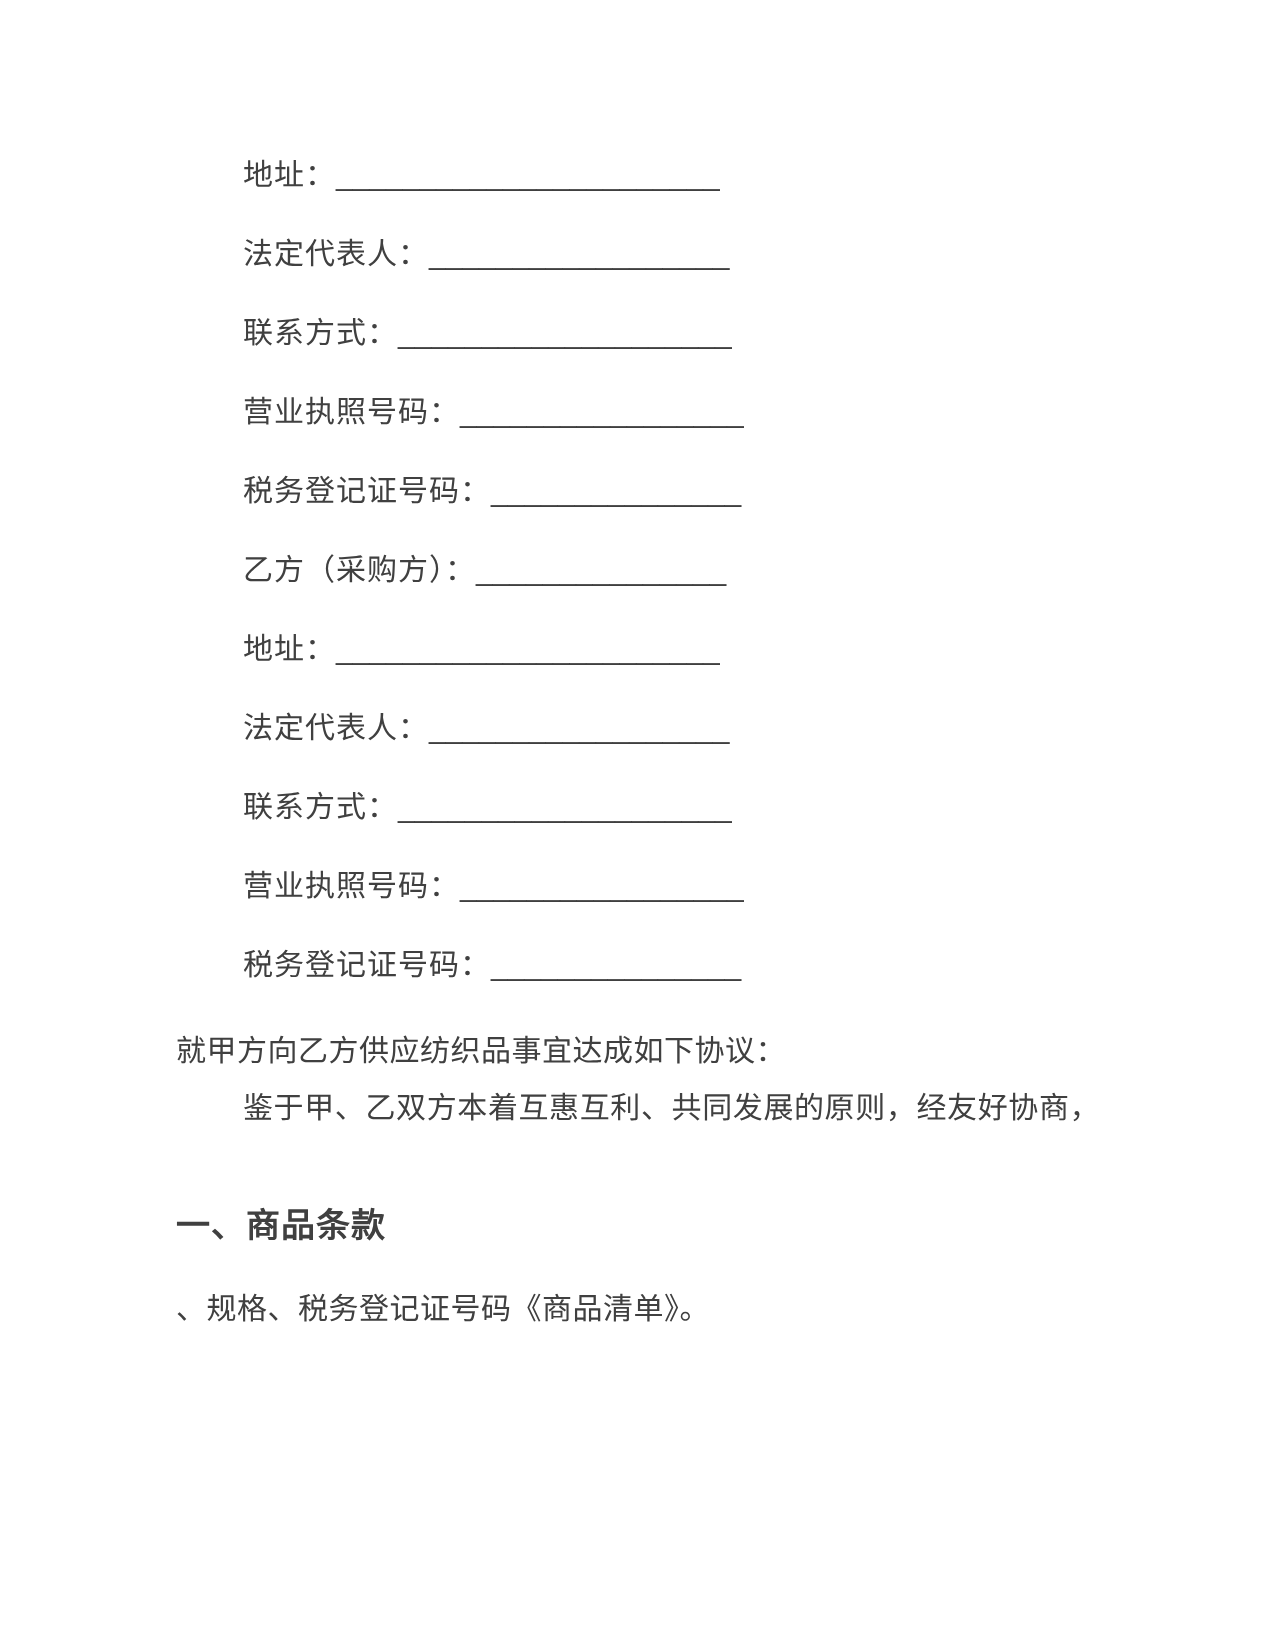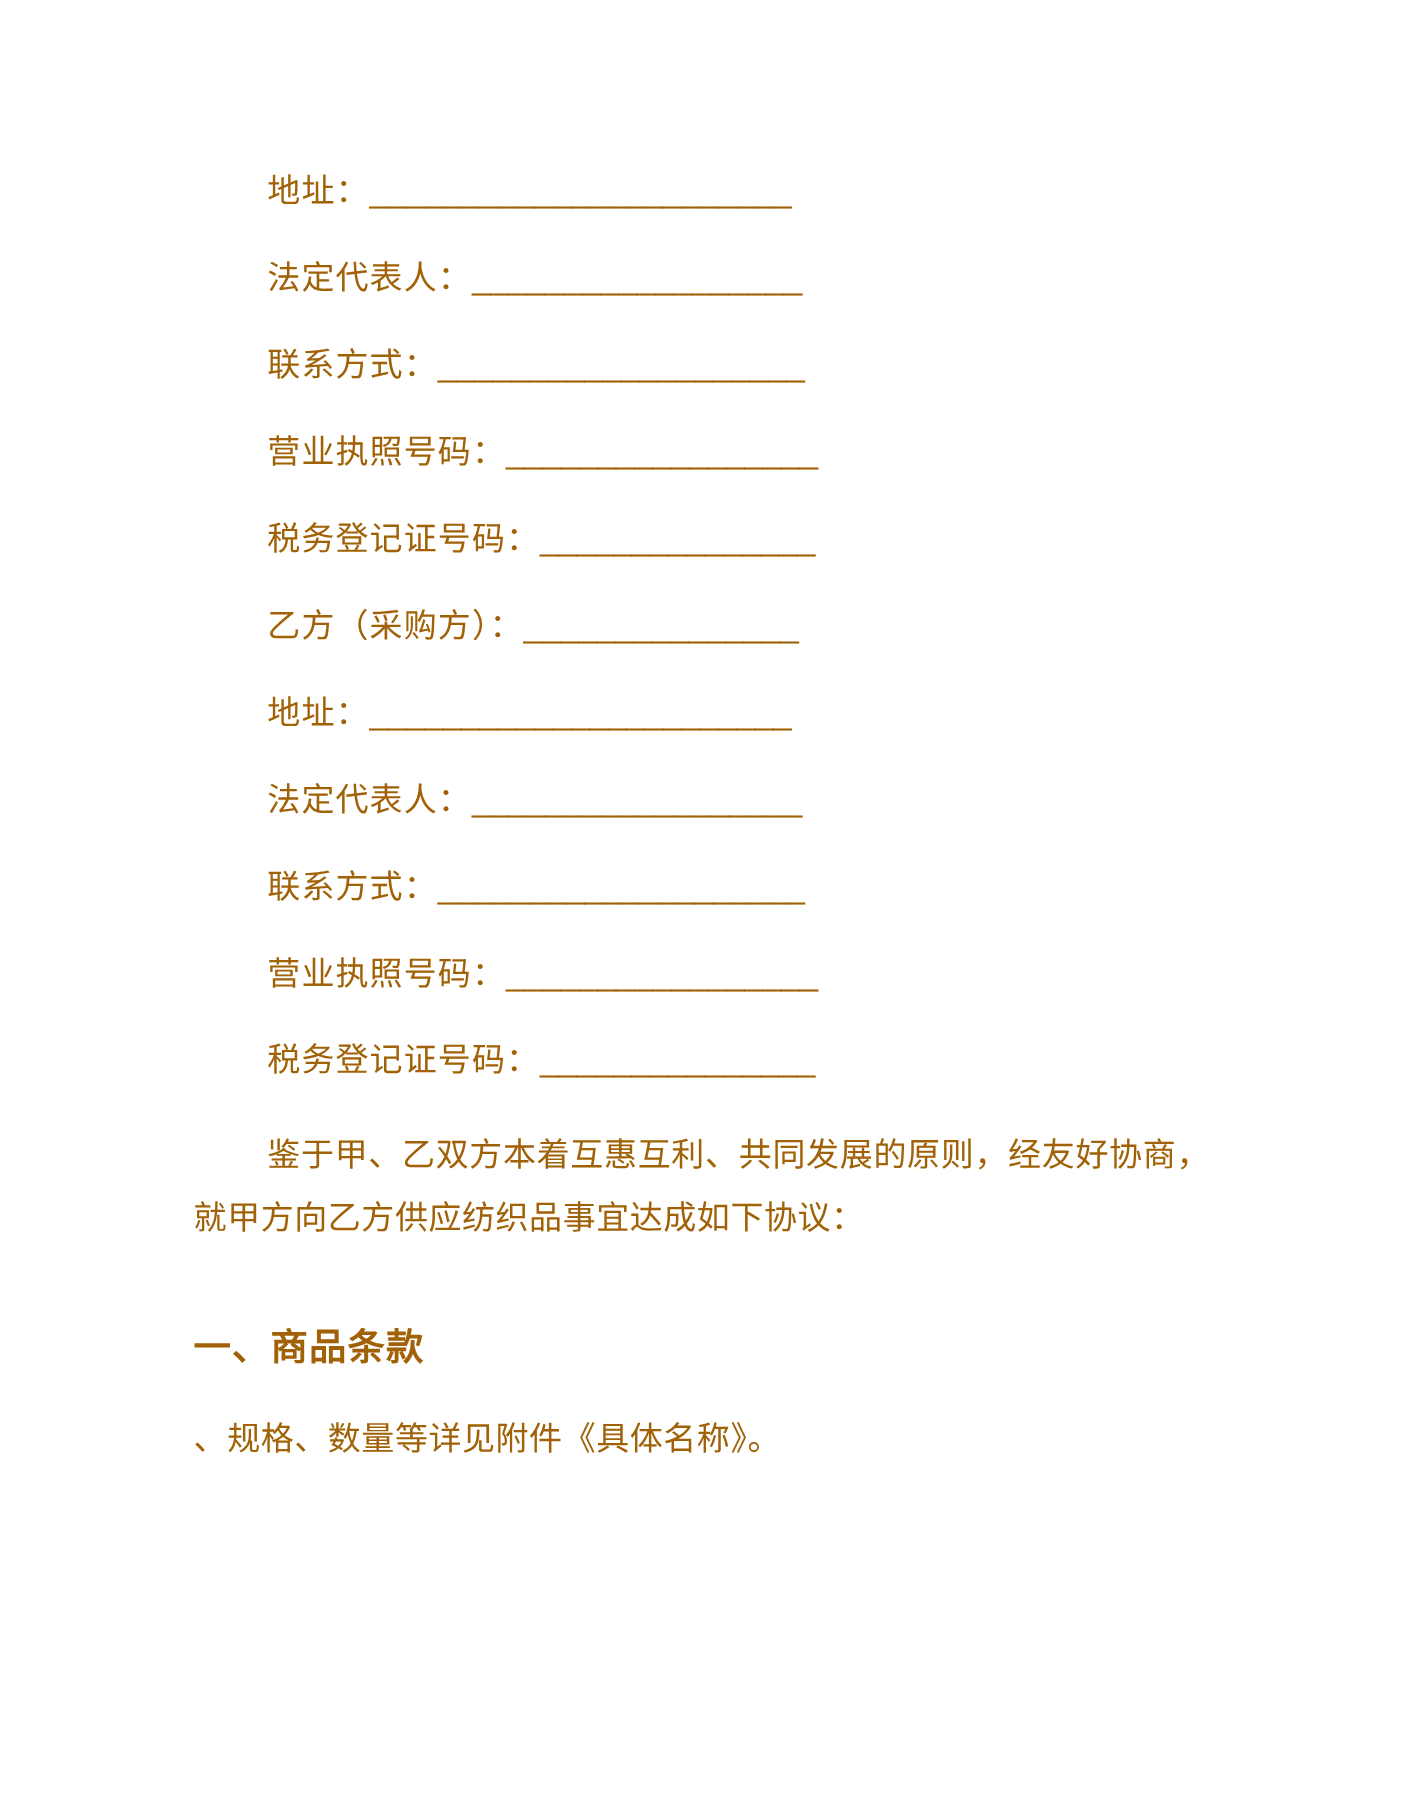--- a/index.html
+++ b/index.html
@@ -72,42 +72,42 @@
     margin: 0;
     font-size: 34px;
     line-height: 46px;
     font-weight: 700;
     letter-spacing: 1px;
   }
 </style>
 </head>
 <body>
 
-<div class="page" style="background: rgb(255, 255, 255); color: #a16207;">
+<div class="page" style="background: rgb(255, 255, 255); color: #404040;">
   <div class="content">
 
     <section class="party-fields" id="party-fields">
         <div class="form-line"><span class="field-label">地址</span><span class="field-colon">：</span><span class="field-blank">_______________________</span></div>
         <div class="form-line"><span class="field-label">法定代表人</span><span class="field-colon">：</span><span class="field-blank">__________________</span></div>
         <div class="form-line"><span class="field-label">联系方式</span><span class="field-colon">：</span><span class="field-blank">____________________</span></div>
         <div class="form-line"><span class="field-label">营业执照号码</span><span class="field-colon">：</span><span class="field-blank">_________________</span></div>
         <div class="form-line"><span class="field-label">税务登记证号码</span><span class="field-colon">：</span><span class="field-blank">_______________</span></div>
         <div class="form-line"><span class="field-label">乙方（采购方）</span><span class="field-colon">：</span><span class="field-blank">_______________</span></div>
         <div class="form-line"><span class="field-label">地址</span><span class="field-colon">：</span><span class="field-blank">_______________________</span></div>
         <div class="form-line"><span class="field-label">法定代表人</span><span class="field-colon">：</span><span class="field-blank">__________________</span></div>
         <div class="form-line"><span class="field-label">联系方式</span><span class="field-colon">：</span><span class="field-blank">____________________</span></div>
         <div class="form-line"><span class="field-label">营业执照号码</span><span class="field-colon">：</span><span class="field-blank">_________________</span></div>
         <div class="form-line"><span class="field-label">税务登记证号码</span><span class="field-colon">：</span><span class="field-blank">_______________</span></div>
       </section>
 
     <p class="para preamble">
+      <span class="para-line">就甲方向乙方供应纺织品事宜达成如下协议：</span>
       <span class="para-line indent justify">鉴于甲、乙双方本着互惠互利、共同发展的原则，经友好协商，</span>
-      <span class="para-line">就甲方向乙方供应纺织品事宜达成如下协议：</span>
     </p>
 
     <h2 class="heading">一、商品条款</h2>
 
     <p class="para clause">
-      <span class="para-line">、规格、数量等详见附件《具体名称》。</span>
+      <span class="para-line">、规格、税务登记证号码《商品清单》。</span>
     </p>
 
   </div>
 </div>
 
 </body></html>

